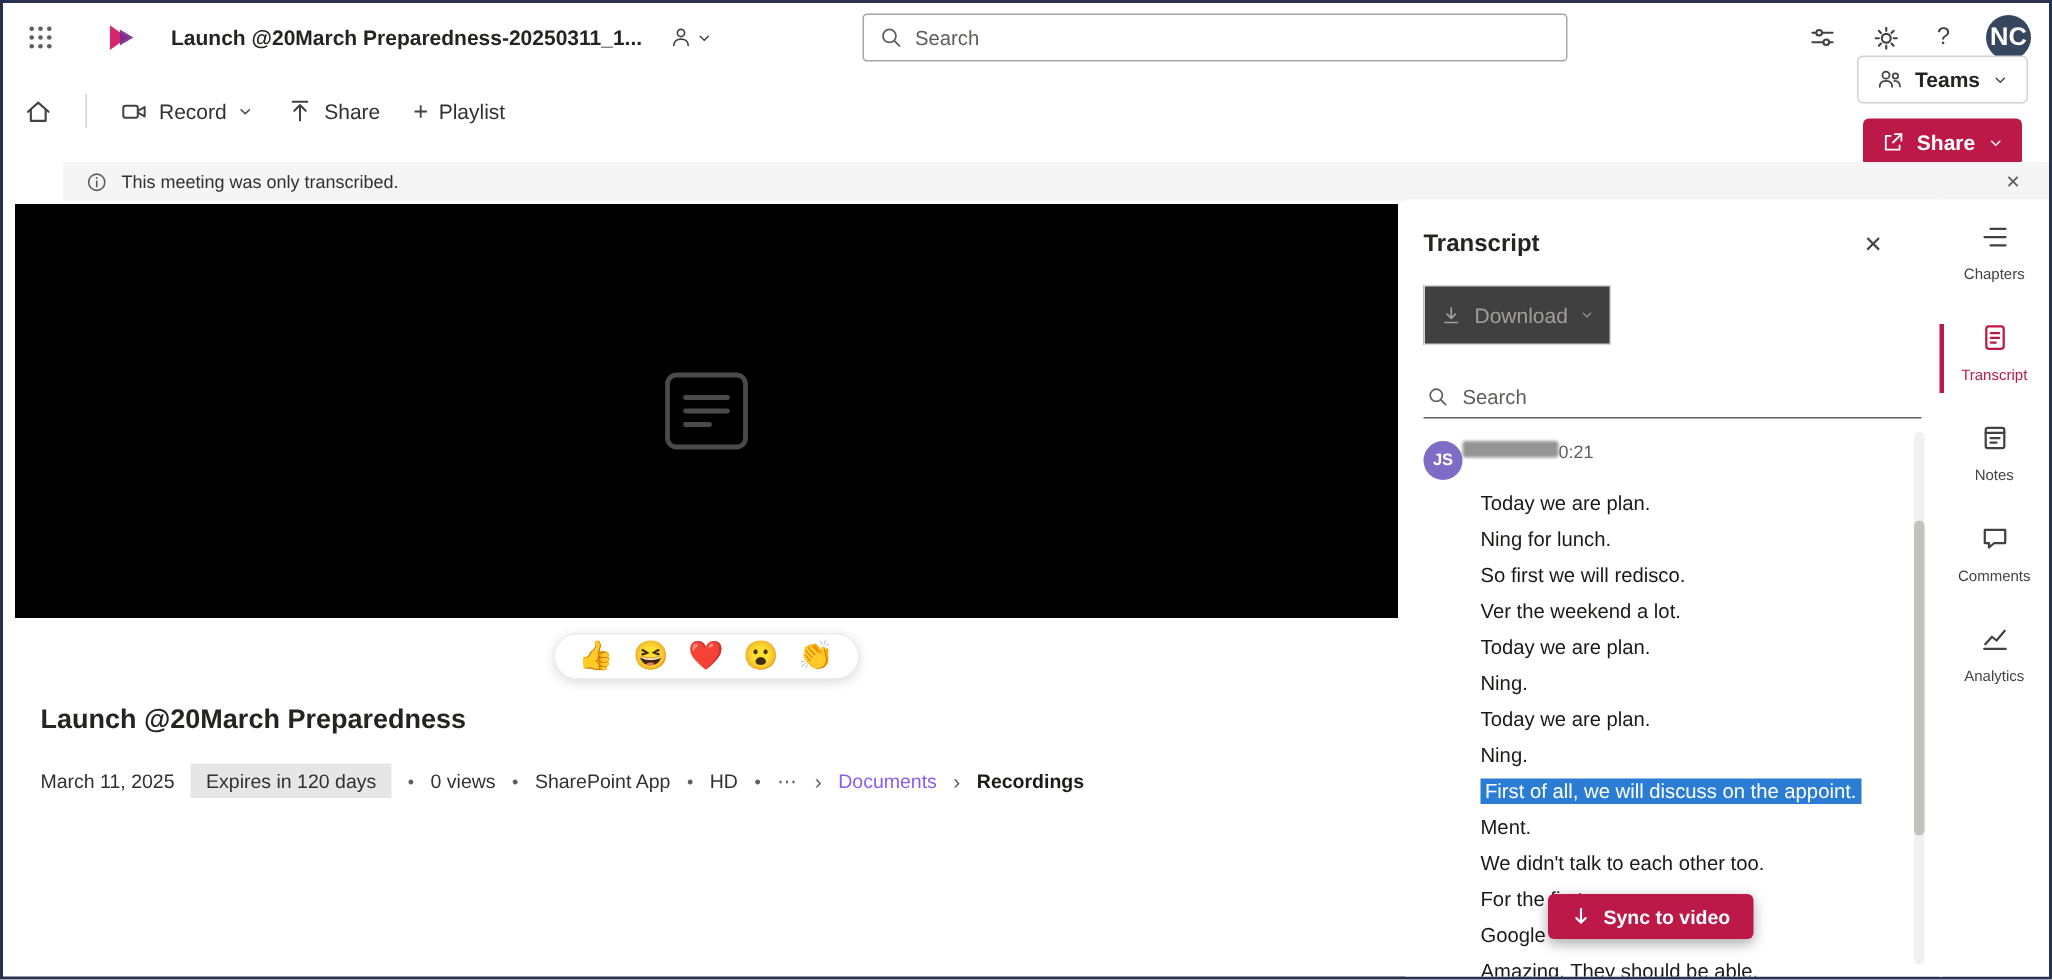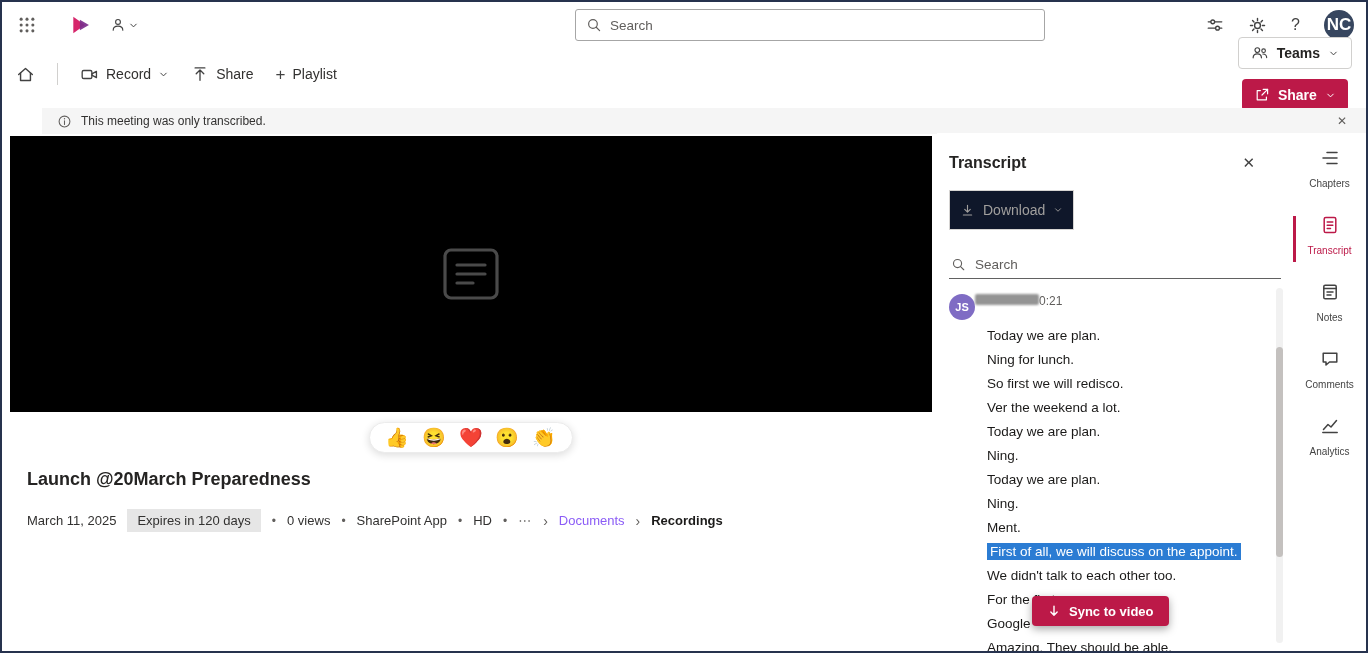--- a/index.html
+++ b/index.html
@@ -57,21 +57,21 @@
   .meta-more{color:#605e5c;letter-spacing:1px;cursor:pointer;}
   .crumb-chev{color:#605e5c;font-size:14px;}
   .crumb-link{color:#8b5cf6;cursor:pointer;}
   .crumb-current{color:#1b1a19;font-weight:700;cursor:pointer;}
 
   
   .panel{position:absolute;top:131px;left:935px;width:358px;height:520px;background:#fff;}
   .panel-head{display:flex;align-items:center;padding:19px 36px 0 12px;}
   .panel-title{font-size:16px;font-weight:700;color:var(--text);}
   .panel-close{margin-left:auto;color:#424242;font-size:15px;padding:2px 4px;}
-  .download-btn{margin:16px 0 3px 12px;height:40px;min-width:112px;border:1px solid #d6d4d2;background:#0f172a;color:#a19f9d;display:flex;align-items:center;justify-content:center;gap:8px;font-size:14px;padding:0 10px;}
+  .download-btn{margin:16px 0 3px 12px;height:40px;min-width:112px;border:1px solid #d6d4d2;background:#404040;color:#a19f9d;display:flex;align-items:center;justify-content:center;gap:8px;font-size:14px;padding:0 10px;}
   .t-search{margin:21px 14px 0 12px;display:flex;align-items:center;gap:9px;border-bottom:1px solid #616161;padding:6px 2px;}
   .t-search input{flex:1;border:none;outline:none;font-size:13.5px;color:#323130;background:transparent;}
   .t-search input::placeholder{color:#605e5c;}
   .t-list{margin:15px 14px 0 12px;position:relative;}
   .entry-head{display:flex;align-items:flex-start;}
   .t-avatar{width:26px;height:26px;border-radius:50%;background:#7f6cc4;color:#fff;font-size:11px;font-weight:700;display:flex;align-items:center;justify-content:center;flex:none;}
   .redacted{width:64px;height:11px;background:#949494;border-radius:2px;filter:blur(1.2px);}
   .t-time{font-size:12px;color:#605e5c;}
   .t-lines{margin:4px 0 0 38px;}
   .t-line{font-size:13.5px;line-height:24px;color:#1b1a19;}
@@ -107,20 +107,21 @@
             <circle cx="10" cy="16.5" r="1.7"></circle>
             <circle cx="16.5" cy="16.5" r="1.7"></circle>
         </svg>
       </button>
       <span class="logo">
         <svg width="22" height="22" viewBox="0 0 20 20">
           <path d="M3 2.5 L13.5 10 L3 17.5 Z" fill="#d6266b"></path>
           <path d="M9 5.2 L17.2 10 L9 14.8 Z" fill="#7b2d8b" opacity="0.92"></path>
         </svg>
       </span>
+      <span class="doc-title">Launch @20March Preparedness-20250311_1...</span>
       <button class="people-btn">
         <svg width="16" height="16" viewBox="0 0 20 20" fill="none" stroke="currentColor" stroke-width="1.4" stroke-linecap="round">
           <circle cx="10" cy="6.2" r="3"></circle>
             <path d="M4 16.5c0-3.4 2.7-5.1 6-5.1s6 1.7 6 5.1"></path>
         </svg>
         <svg width="11" height="11" viewBox="0 0 20 20" fill="none" stroke="currentColor" stroke-width="1.8" stroke-linecap="round">
           <path d="M5 7.5 L10 12.5 L15 7.5"></path>
         </svg>
       </button>
     </div>
@@ -293,22 +294,22 @@
       </div>
       <div class="t-lines">
         <div class="t-line">Today we are plan.</div>
         <div class="t-line">Ning for lunch.</div>
         <div class="t-line">So first we will redisco.</div>
         <div class="t-line">Ver the weekend a lot.</div>
         <div class="t-line">Today we are plan.</div>
         <div class="t-line">Ning.</div>
         <div class="t-line">Today we are plan.</div>
         <div class="t-line">Ning.</div>
+        <div class="t-line hl"><span>First of all, we will discuss on the appoint.</span></div>
         <div class="t-line">Ment.</div>
-        <div class="t-line hl"><span>First of all, we will discuss on the appoint.</span></div>
         <div class="t-line">We didn't talk to each other too.</div>
         <div class="t-line">For the first one.</div>
         <div class="t-line">Google</div>
         <div class="t-line">Amazing. They should be able.</div>
       </div>
     </div>
 
     <div class="scroll-track"></div>
     <div class="scroll-thumb"></div>
 

